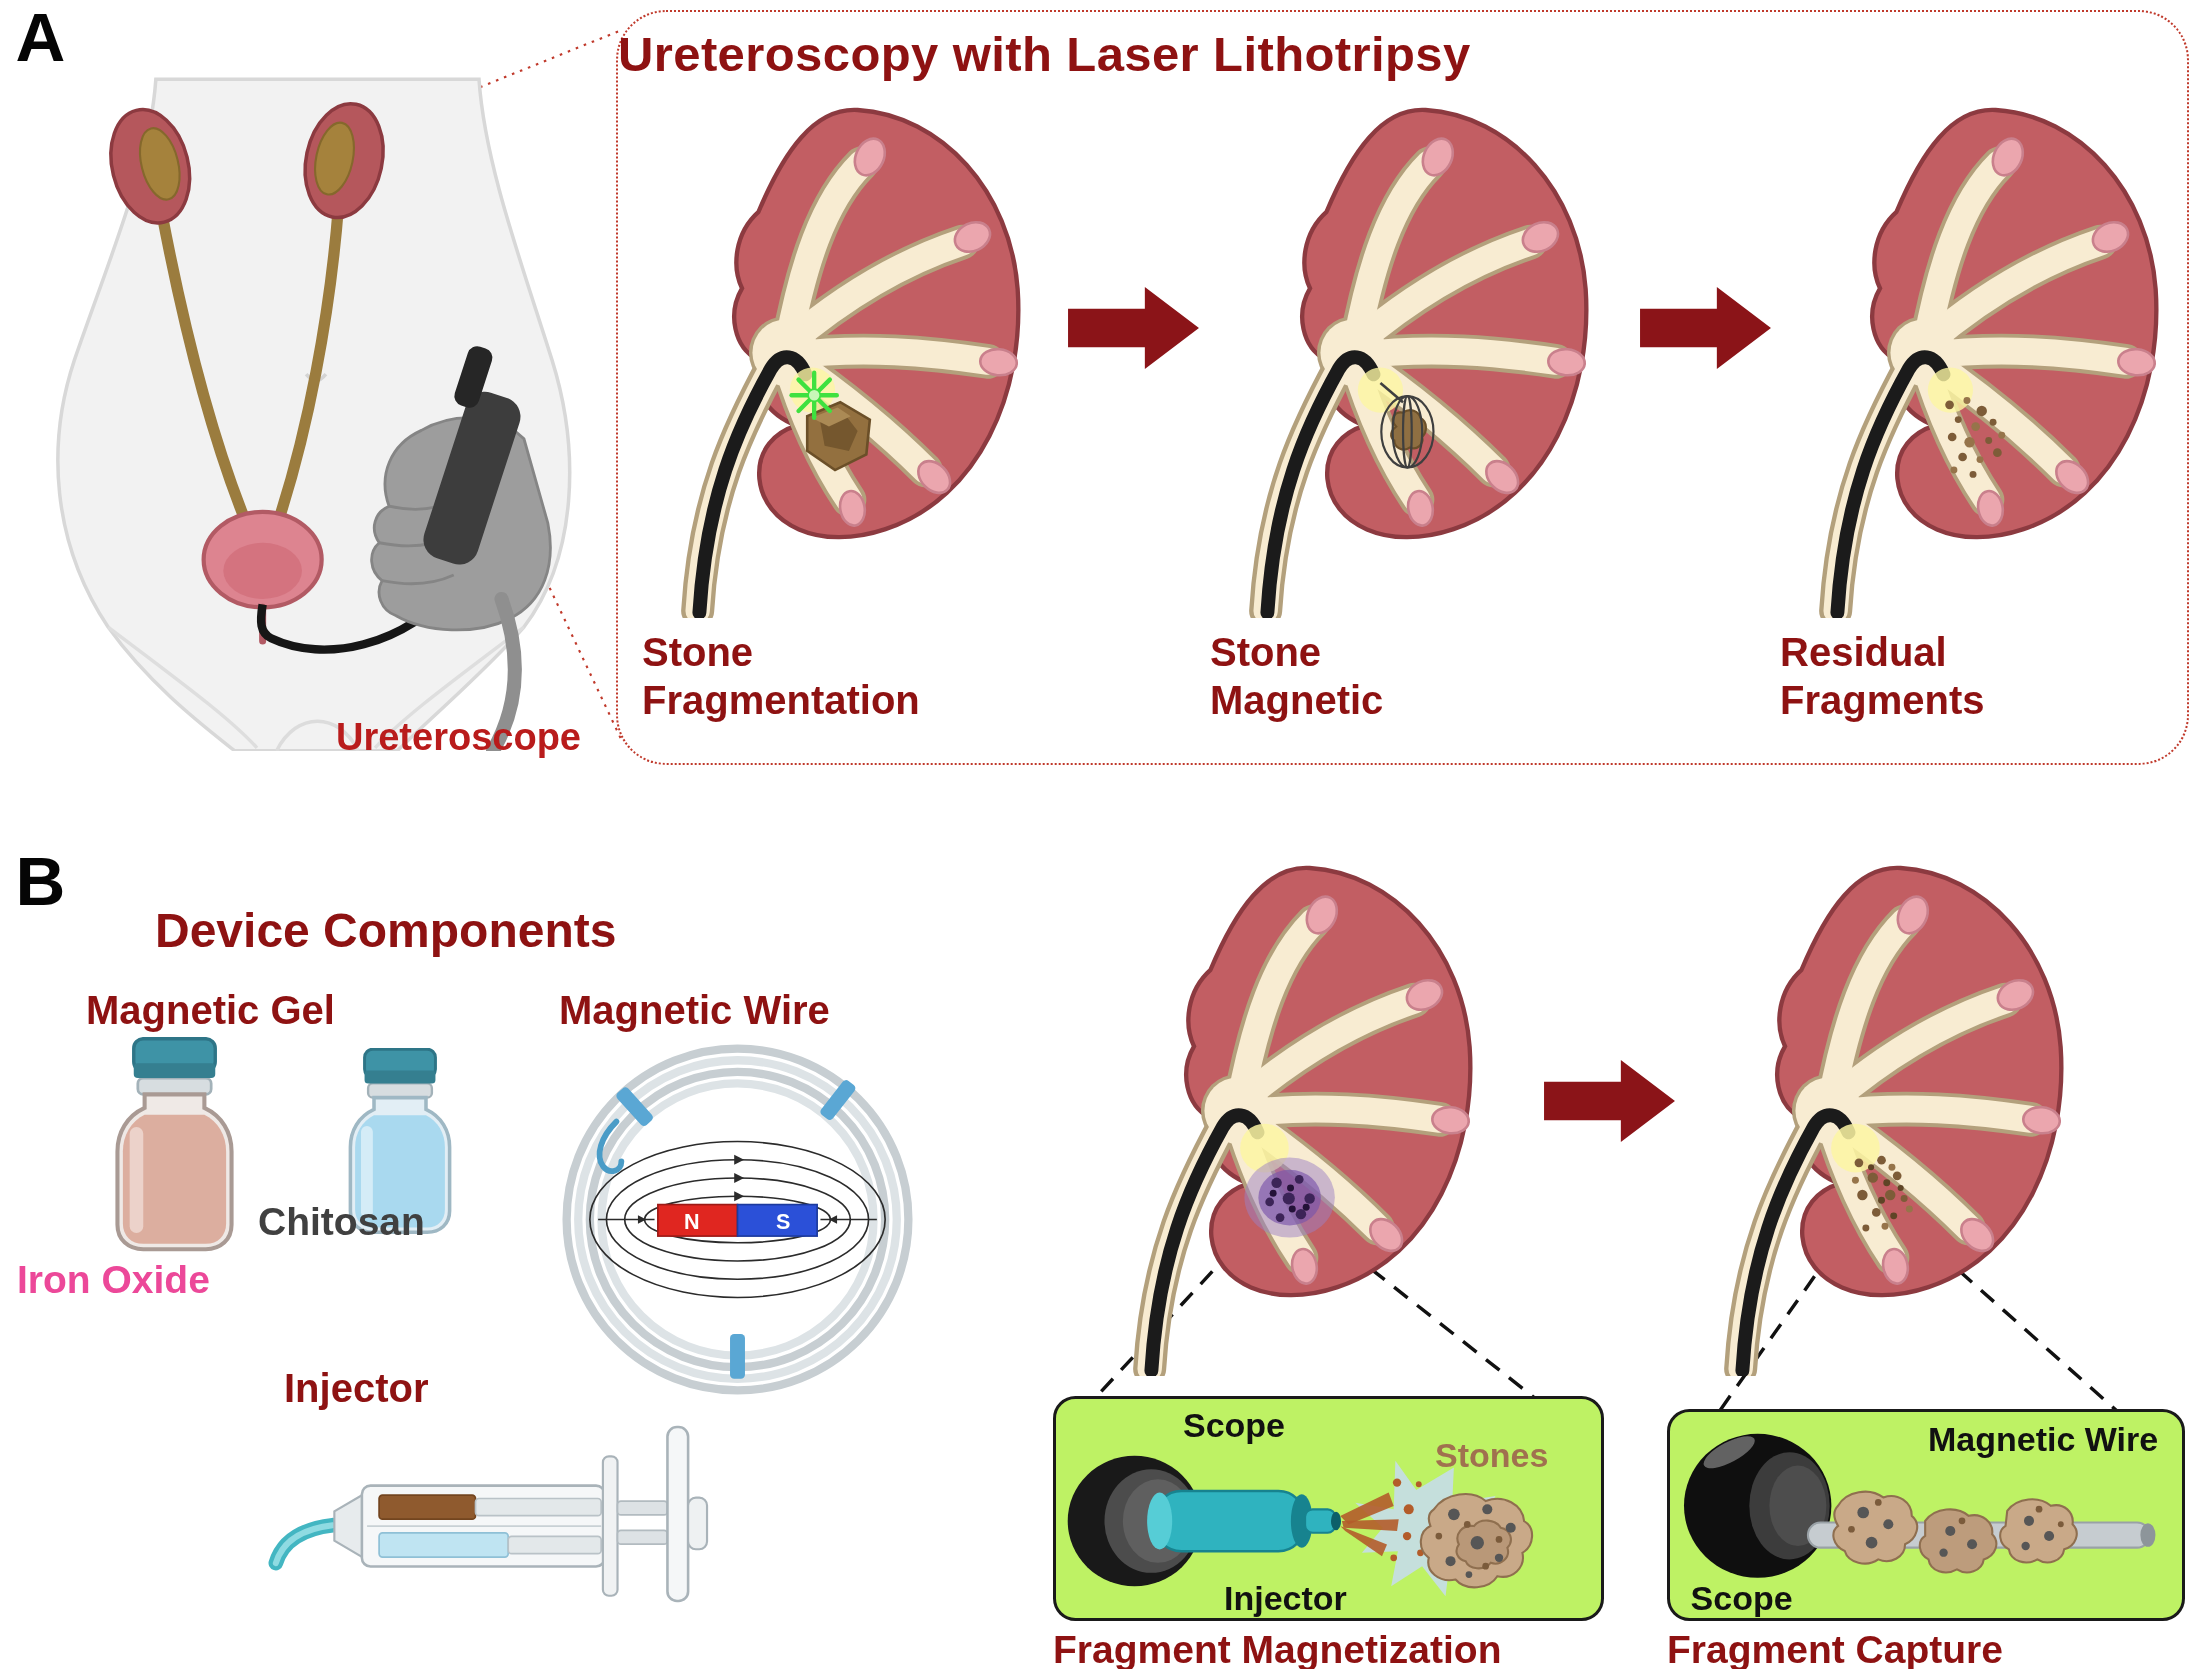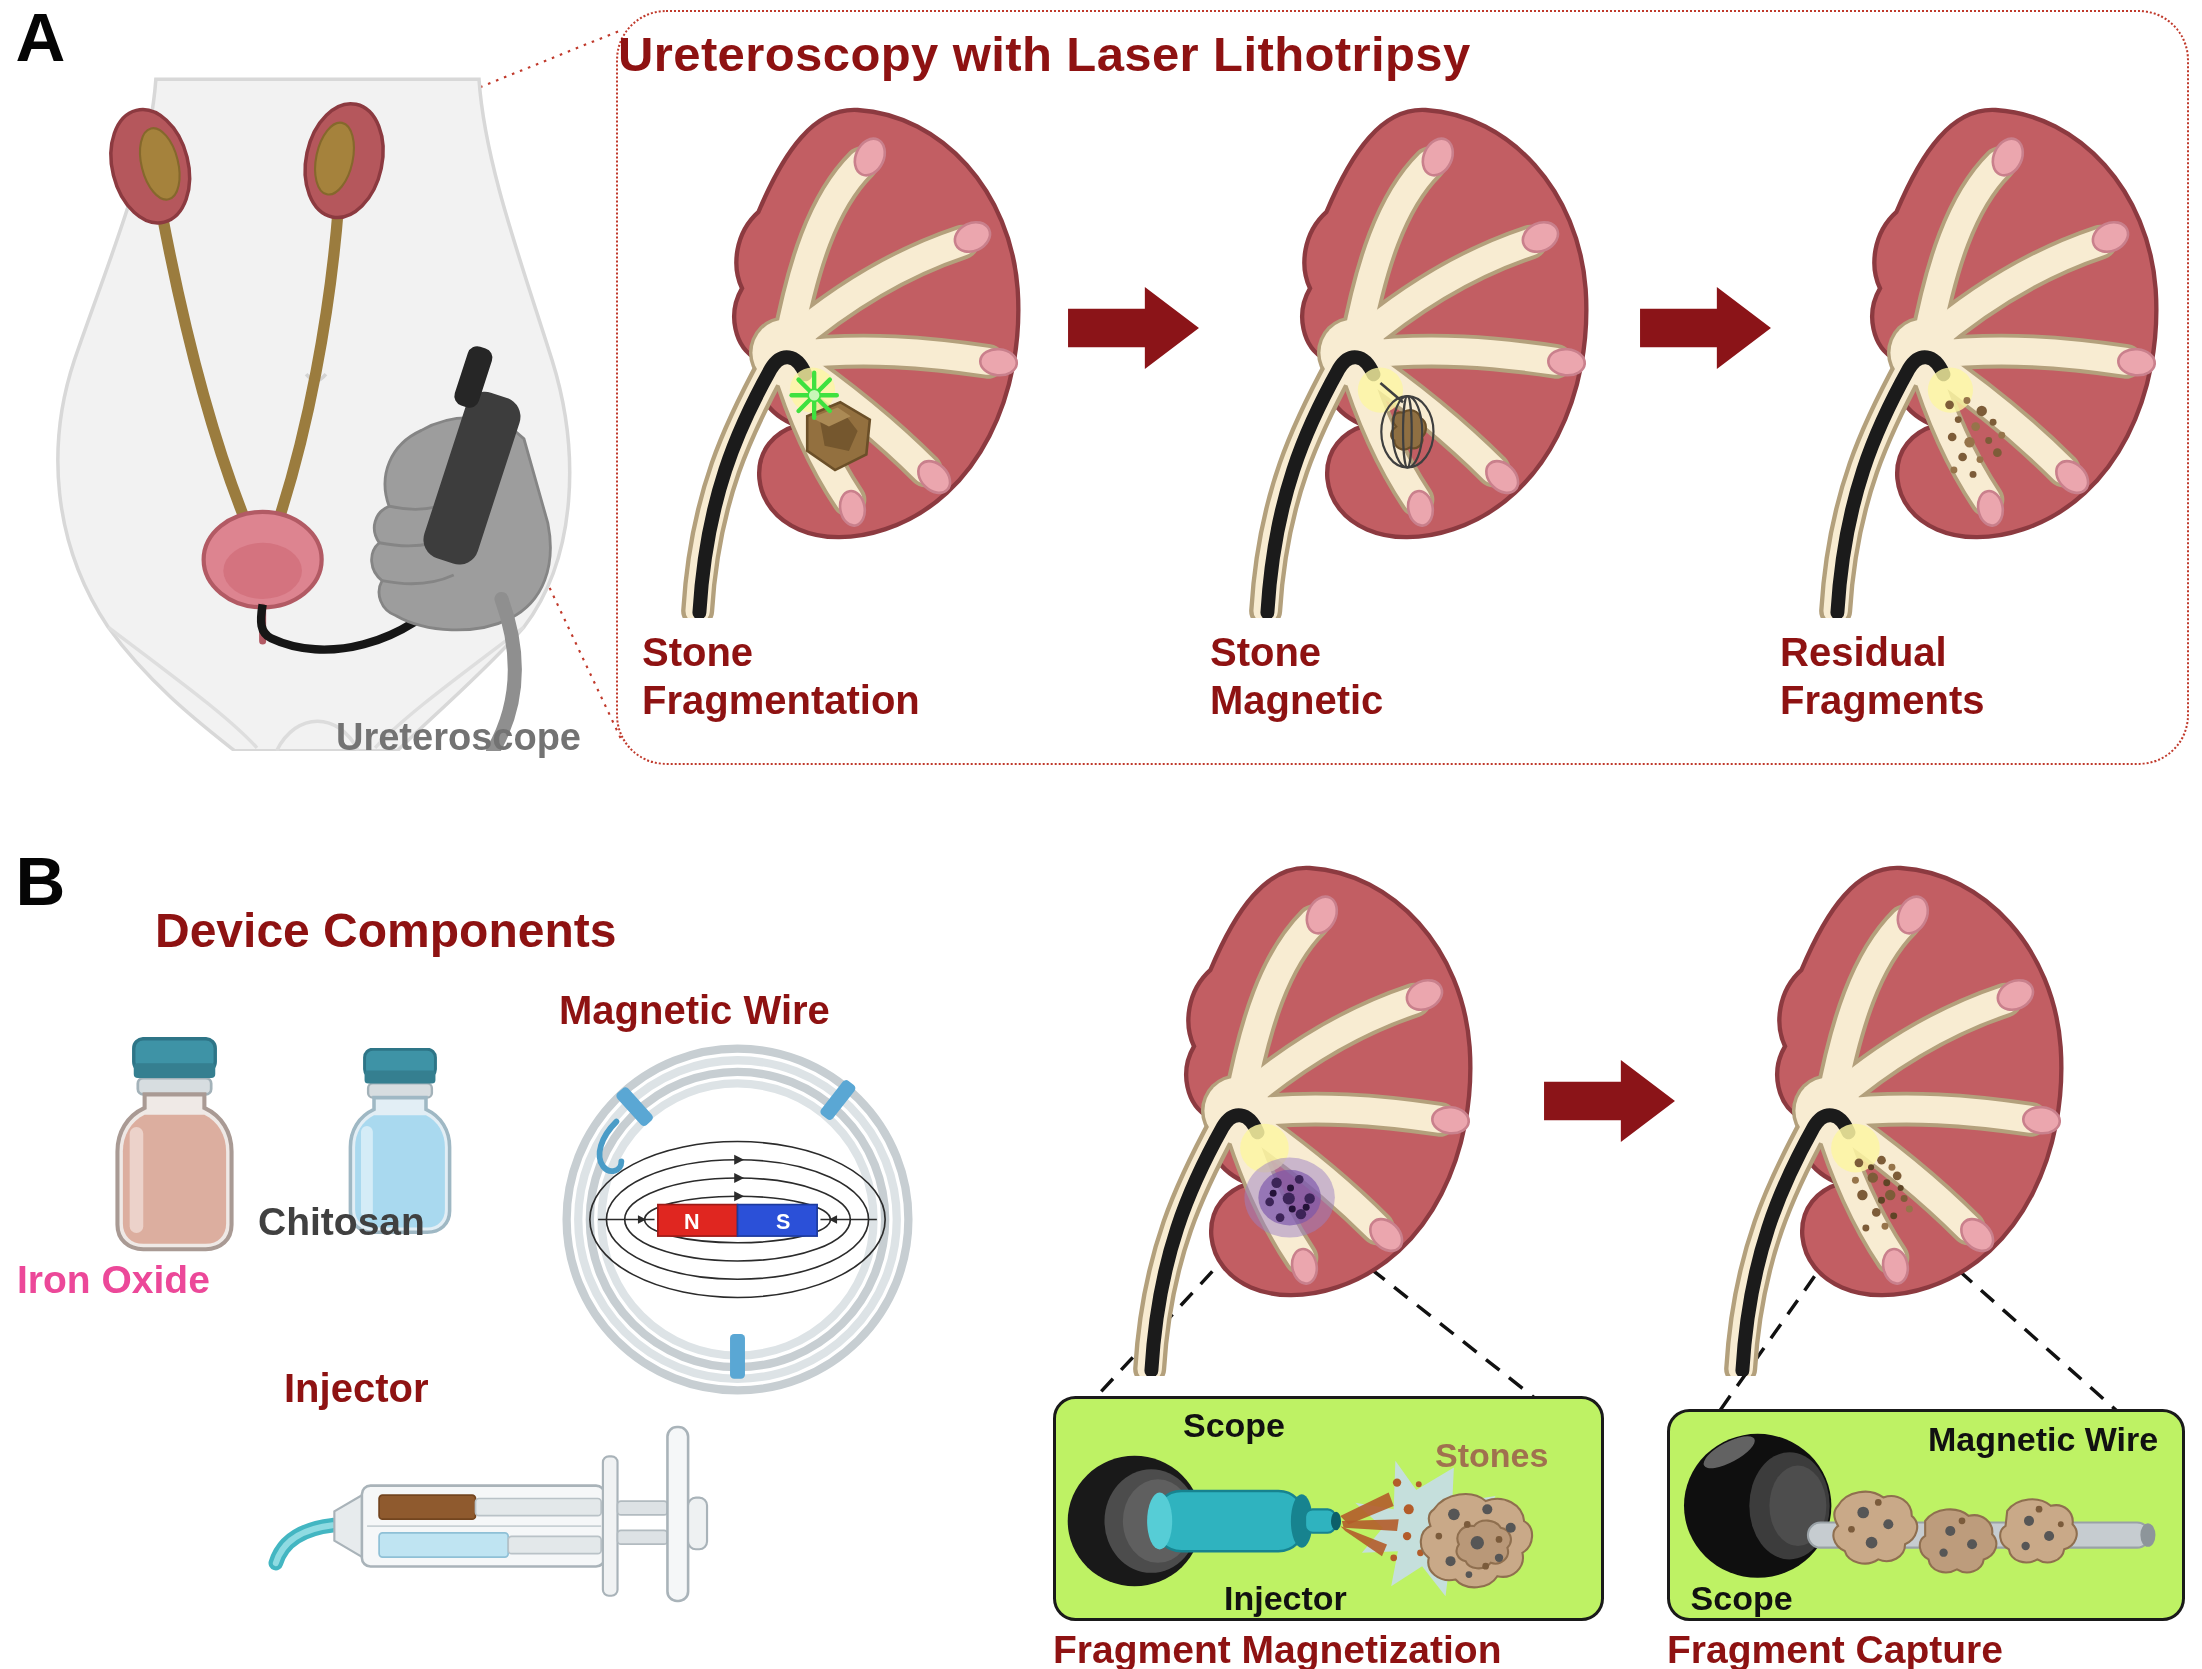--- a/index.html
+++ b/index.html
@@ -12,21 +12,21 @@
   .center{}
   .box-title{font-size:49px;letter-spacing:0.4px}
   .step-label{font-size:40px;line-height:1.2}
   .section-title{font-size:48px}
   .sub-heading{font-size:40px}
   .vial-caption{font-size:39px;font-weight:bold}
   .procedure-box{border:2.6px dotted #c0392b;border-radius:50px;background:#fff}
   .inset-box{border:3.4px solid #1a1a1a;border-radius:22.4px;background:#bef264}
   .inset-label{font-size:34px;font-weight:bold;color:#111;line-height:1}
   .inset-caption{font-size:39px}
-  .ureteroscope-caption{font-size:38px;font-weight:bold;color:#737373}
+  .ureteroscope-caption{font-size:38px;font-weight:bold;color:#b91c1c}
   svg{display:block}
   .overlay{position:absolute;left:0;top:0;pointer-events:none}
 </style>
 </head>
 <body>
 
 <svg style="position:absolute;width:0;height:0" aria-hidden="true">
 <defs>
 
   <g id="kidney-base">
@@ -254,20 +254,21 @@
     <div class="abs step-label dr center" style="left:1162px;top:616px;width:400px">
       <span>Residual</span><br>
       <span>Fragments</span>
     </div>
   </div>
 
   <div class="abs panel-letter" style="left:15.5px;top:847px">B</div>
 
   <div class="abs section-title dr center" style="left:155px;top:903px;width:680px">Device Components</div>
 
+  <div class="abs sub-heading dr center" style="left:86px;top:988px;width:387px">Magnetic Gel</div>
 
   <svg class="abs" style="left:93px;top:1037px" width="163" height="218" viewBox="0 0 120 160">
     <rect x="33" y="30" width="54" height="12" rx="4" fill="#d7dde0" stroke="#a3b2b9" stroke-width="2"></rect>
     <path d="M38,42 L38,52 C25,58 18,70 18,84 L18,138 C18,149 26,156 37,156 L83,156 C94,156 102,149 102,138
              L102,84 C102,70 95,58 82,52 L82,42 Z" fill="#efe9e6" stroke="#a99a94" stroke-width="3"></path>
     <path d="M22,84 C22,72 28,62 38,57 L82,57 C92,62 98,72 98,84 L98,137 C98,146 92,152 83,152 L37,152
              C28,152 22,146 22,137 Z" fill="#dcae9f"></path>
     <rect x="27" y="66" width="10" height="78" rx="5" fill="#ffffff" opacity="0.45"></rect>
     <rect x="30" y="1" width="60" height="24" rx="7" fill="#3e93a6" stroke="#2e7587" stroke-width="2.5"></rect>
     <rect x="30" y="19" width="60" height="11" rx="3" fill="#357f90"></rect>

